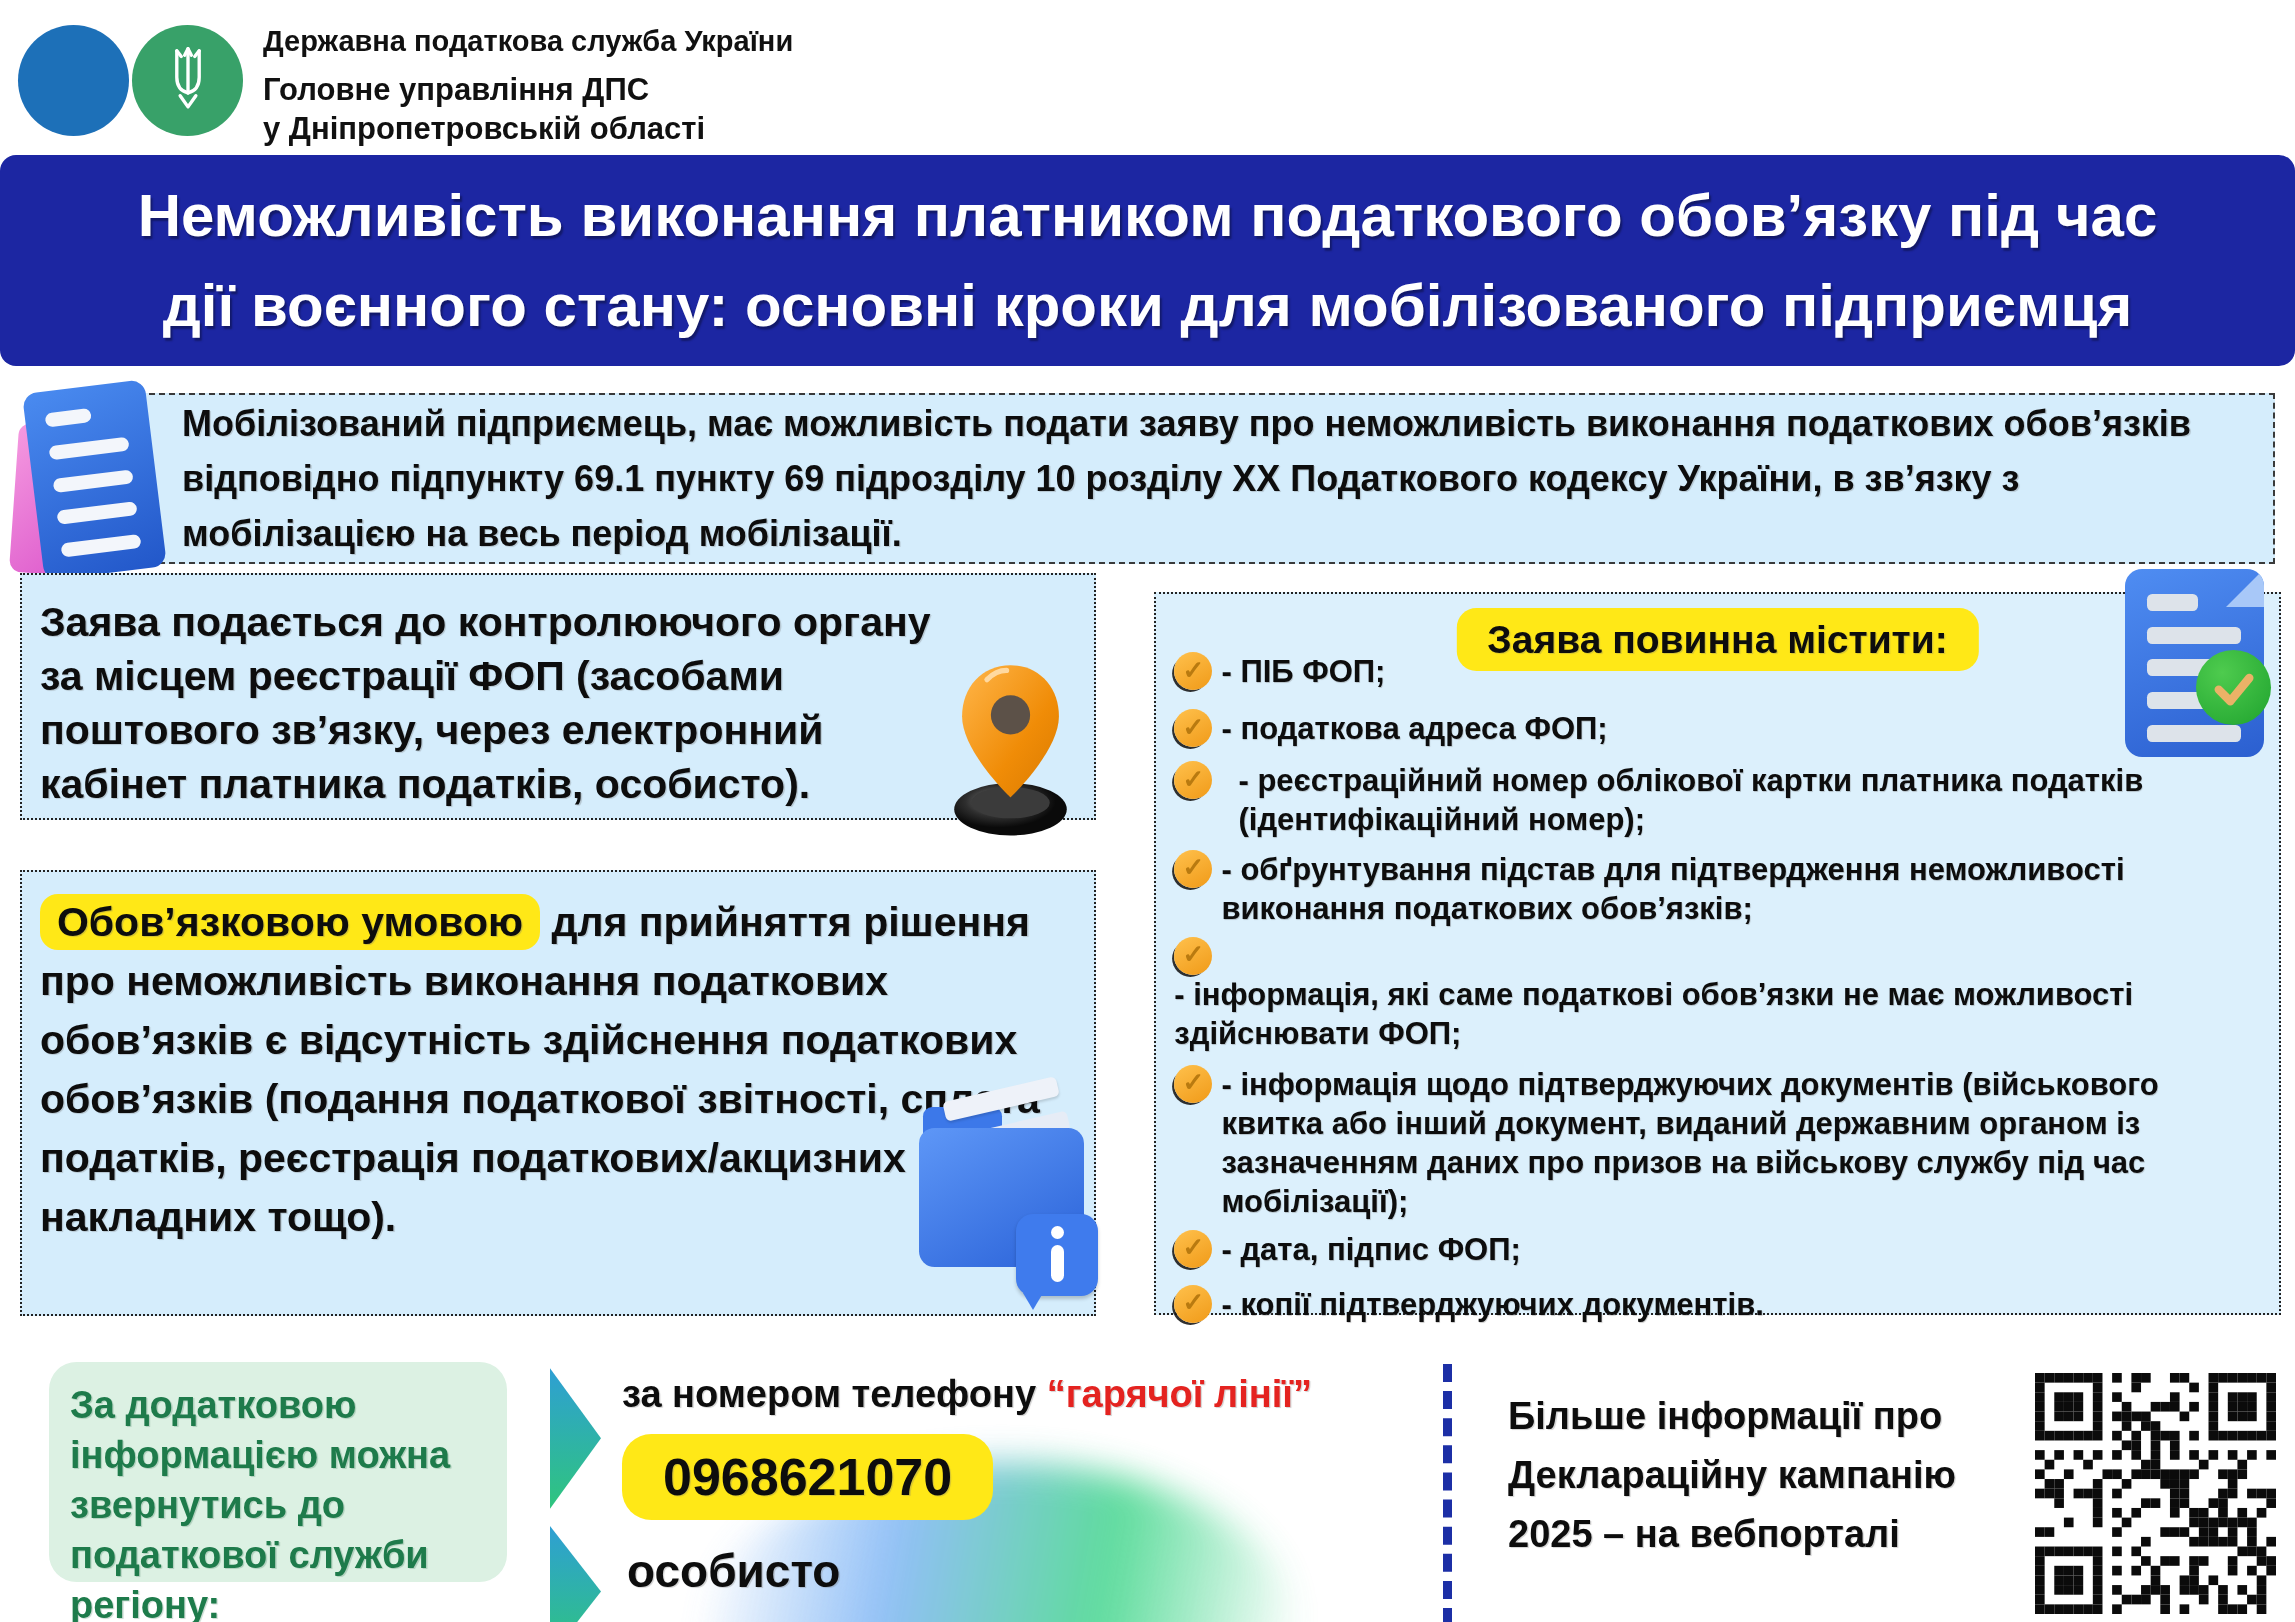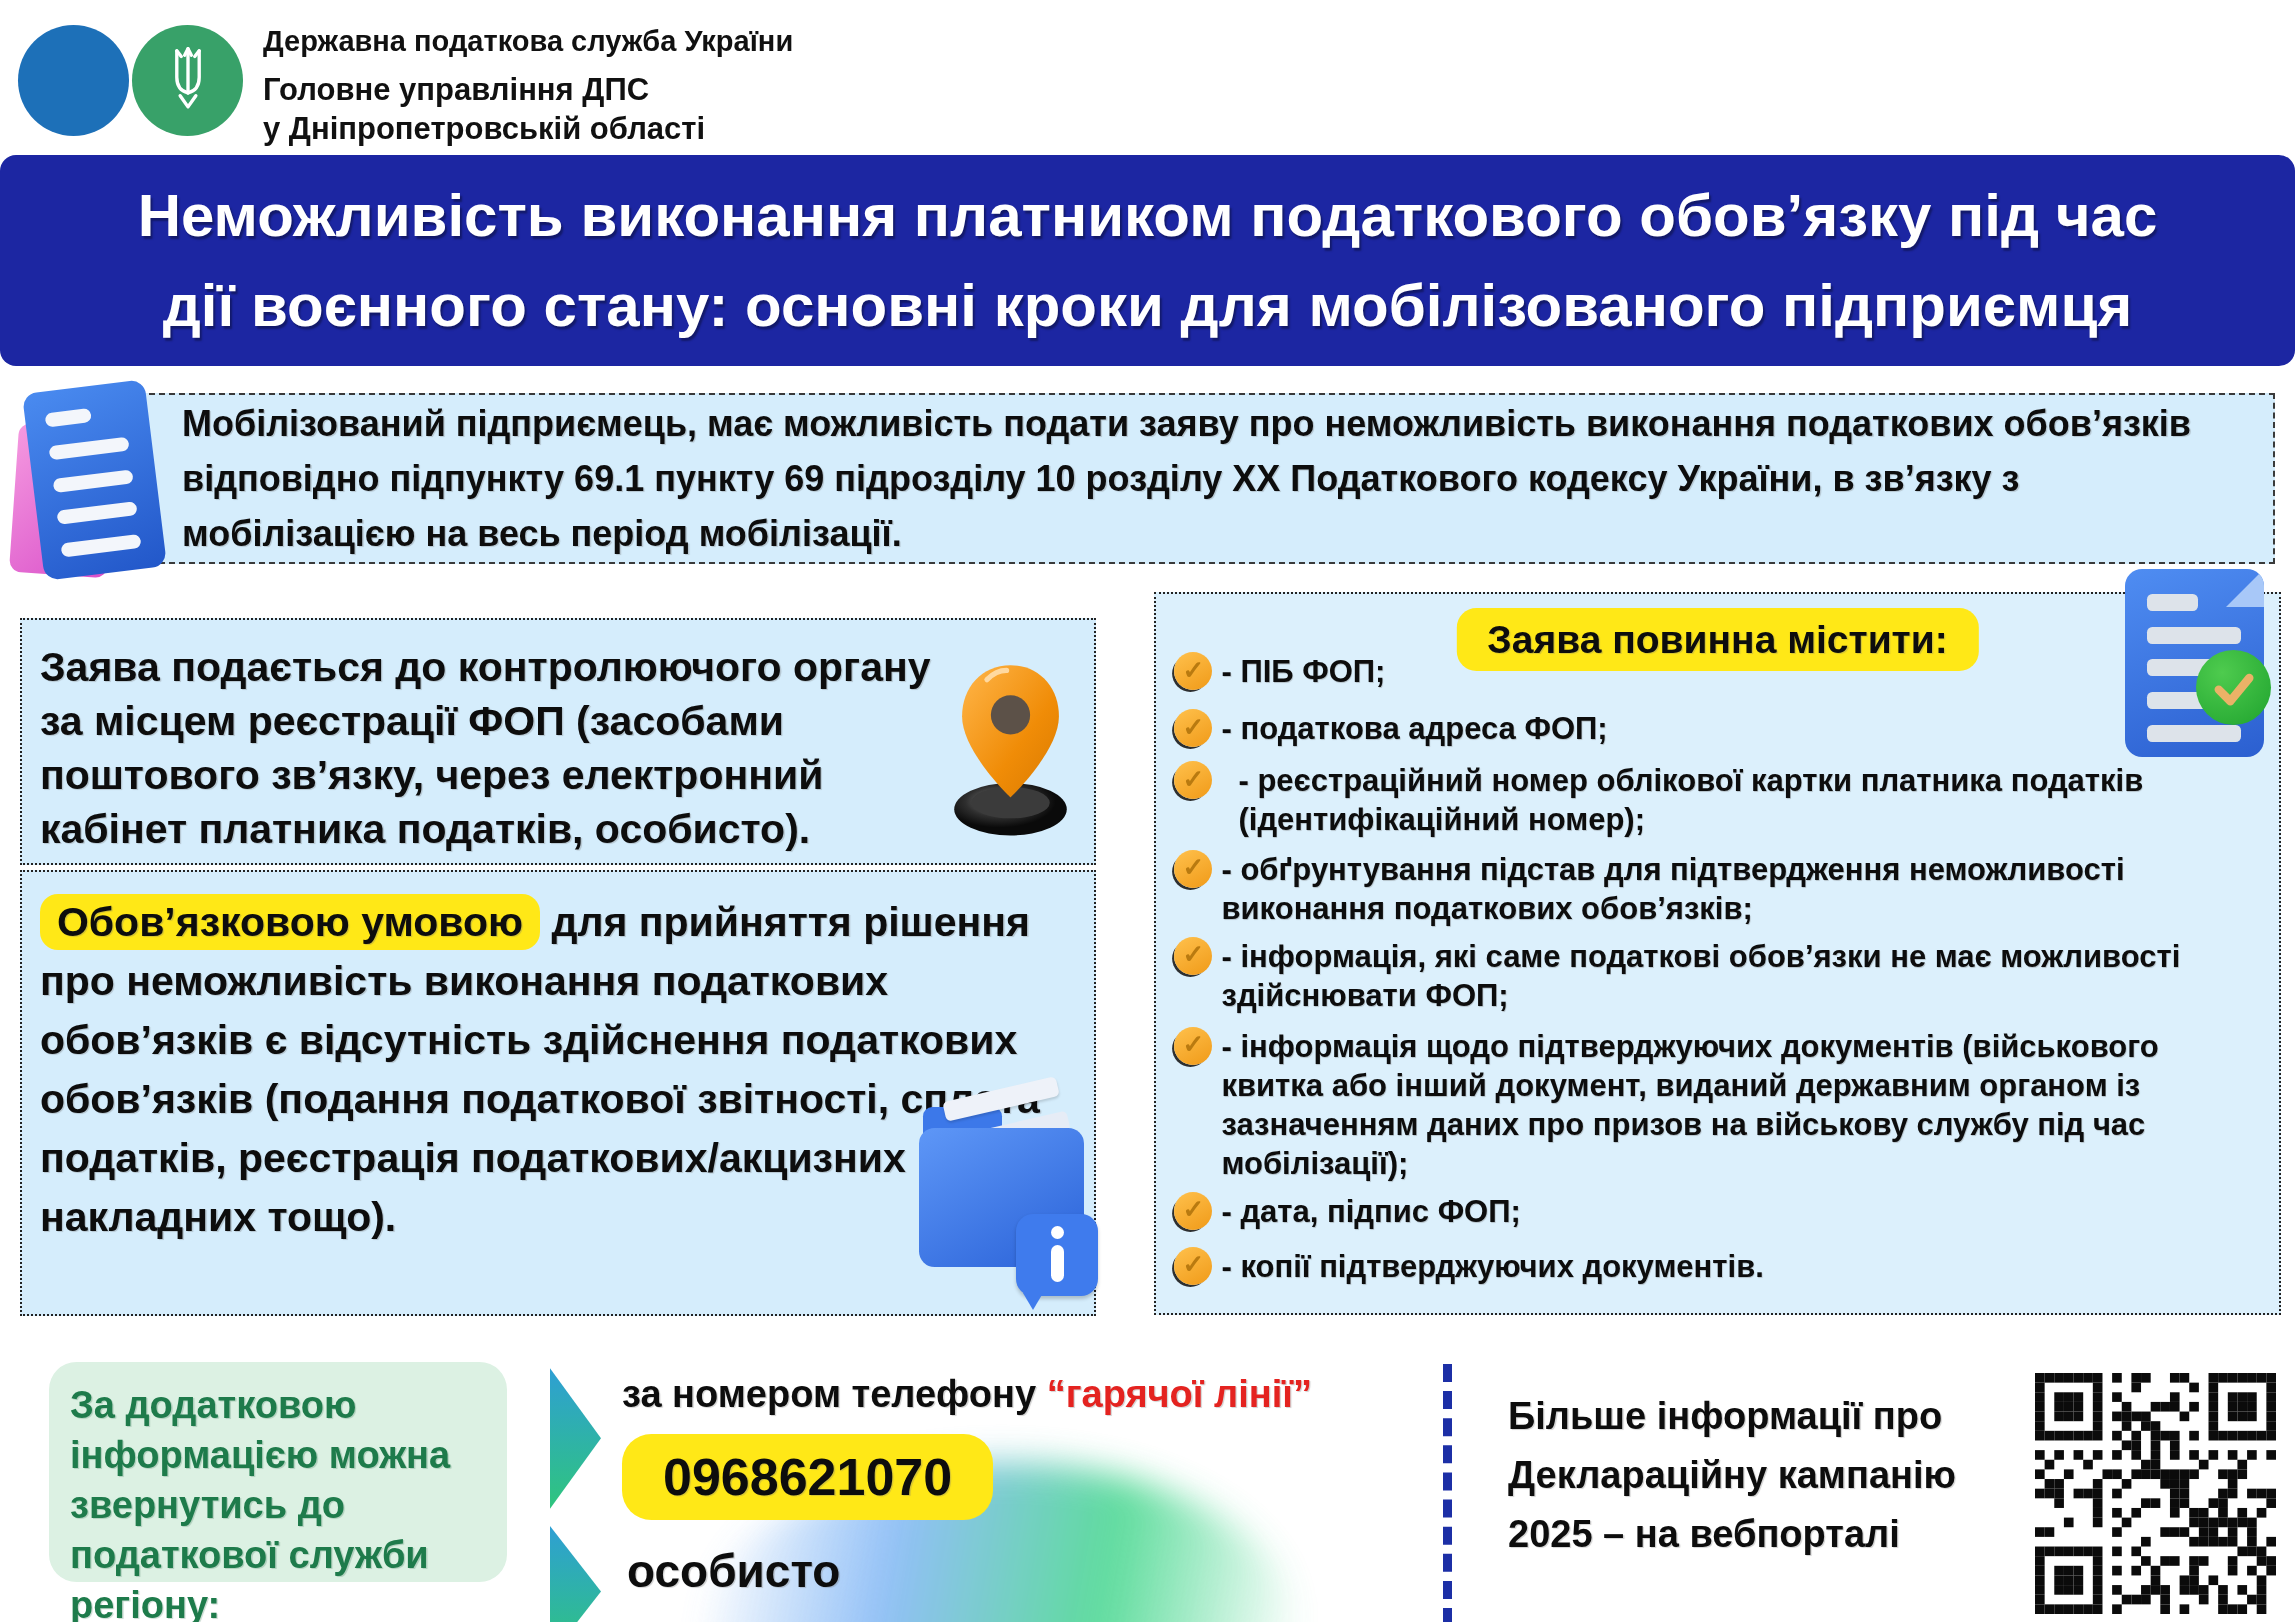--- a/index.html
+++ b/index.html
@@ -21,39 +21,39 @@
             display:flex;flex-direction:column;justify-content:center;gap:10px;border-radius:16px;}
   .titlebar div{font-size:60px;line-height:80px;text-shadow:2px 2.6px 2px rgba(0,0,0,0.35);}
 
   
   .intro{left:139px;top:393px;width:2136px;height:171px;background:#d5edfc;border:2.6px dashed #3a3a3a;
          box-sizing:border-box;display:flex;align-items:center;}
   .intro p{margin:0;padding:6.5px 19.6px 6.5px 41px;font-size:36px;line-height:55px;color:#0d0d0d;text-shadow:1.3px 1.3px 0.7px rgba(110,110,110,0.3);}
 
   
   .lblock{left:19.6px;background:#d5edfc;border:2.6px dotted #222;box-sizing:border-box;color:#0d0d0d;}
-  .lb1{top:618px;width:1076px;height:247px;}
+  .lb1{top:573px;width:1076px;height:247px;}
   .lb1 p{margin:0;padding:19.6px 151px 13px 18.3px;font-size:41px;line-height:54px;text-shadow:1.3px 1.3px 0.7px rgba(110,110,110,0.3);}
   .lb2{top:870px;width:1076px;height:446px;}
   .lb2 p{margin:0;padding:21px 19.6px 13px 18.3px;font-size:41px;line-height:59px;text-shadow:1.3px 1.3px 0.7px rgba(110,110,110,0.3);}
   .hl{background:#ffe817;border-radius:18px;padding:2.6px 17px;display:inline-block;line-height:50px;}
 
   
   .panel{left:1154px;top:592px;width:1127px;height:723px;background:#dcf0fc;border:2.6px dotted #222;box-sizing:border-box;}
   .panel-title{position:absolute;left:50%;top:14.4px;transform:translateX(-50%);background:#ffe817;border-radius:19.6px;
                padding:9.2px 31px;font-size:39px;color:#0d0d0d;white-space:nowrap;text-shadow:1.3px 1.3px 0.7px rgba(120,120,120,0.3);}
   .req-list{position:absolute;left:18.3px;top:58px;width:1091px;}
   .req-item{display:flex;align-items:flex-start;}
   .req-text{font-size:31px;line-height:39px;color:#0d0d0d;text-shadow:0.7px 1.3px 0.7px rgba(110,110,110,0.35);}
   .check{flex:0 0 38px;width:38px;height:38px;margin:0 9.2px 0 0;border-radius:50%;
          background:linear-gradient(150deg,#ffc14d,#f09a18);box-shadow:-2.6px 2.6px 0 -0.7px rgba(25,25,25,0.9);
          display:flex;align-items:center;justify-content:center;}
   .check::after{content:"✓";font-size:26px;color:#b97a10;transform:translateY(-1.3px);}
   .m1{margin-bottom:18.3px;} .m2{margin-bottom:13px;} .m3{margin-bottom:10.5px;gap:17px;} .m4{margin-bottom:9.2px;}
-  .m5{margin-bottom:11.8px;} .m6{margin-bottom:9.2px;} .m7{margin-bottom:15.7px;}
+  .m5{margin-bottom:11.8px;flex-direction:column;} .m6{margin-bottom:9.2px;} .m7{margin-bottom:15.7px;}
 
   
   .greenbox{left:49px;top:1362px;width:458px;height:220px;background:#dcf1e3;border-radius:27.5px;box-sizing:border-box;
             padding:18.3px 19.6px 0 21px;color:#1e7b4b;font-size:38px;line-height:50px;text-shadow:1.3px 1.3px 0.7px rgba(0,80,40,0.2);}
   .opt1{left:622px;top:1373px;font-size:38px;color:#0d0d0d;white-space:nowrap;text-shadow:1.3px 1.3px 0.7px rgba(110,110,110,0.3);}
   .opt1 .red{color:#e42320;}
   .phonepill{left:622px;top:1434px;background:#ffe817;border-radius:29.4px;padding:13px 41px;font-size:52px;color:#0d0d0d;
              text-shadow:1.3px 1.3px 0.7px rgba(120,120,120,0.3);}
   .opt2{left:627px;top:1544px;font-size:46px;color:#0d0d0d;text-shadow:1.3px 1.3px 0.7px rgba(110,110,110,0.3);}
   .blob{left:707px;top:1462px;width:589px;height:275px;border-radius:50% 50% 0 0 / 60% 60% 0 0;

